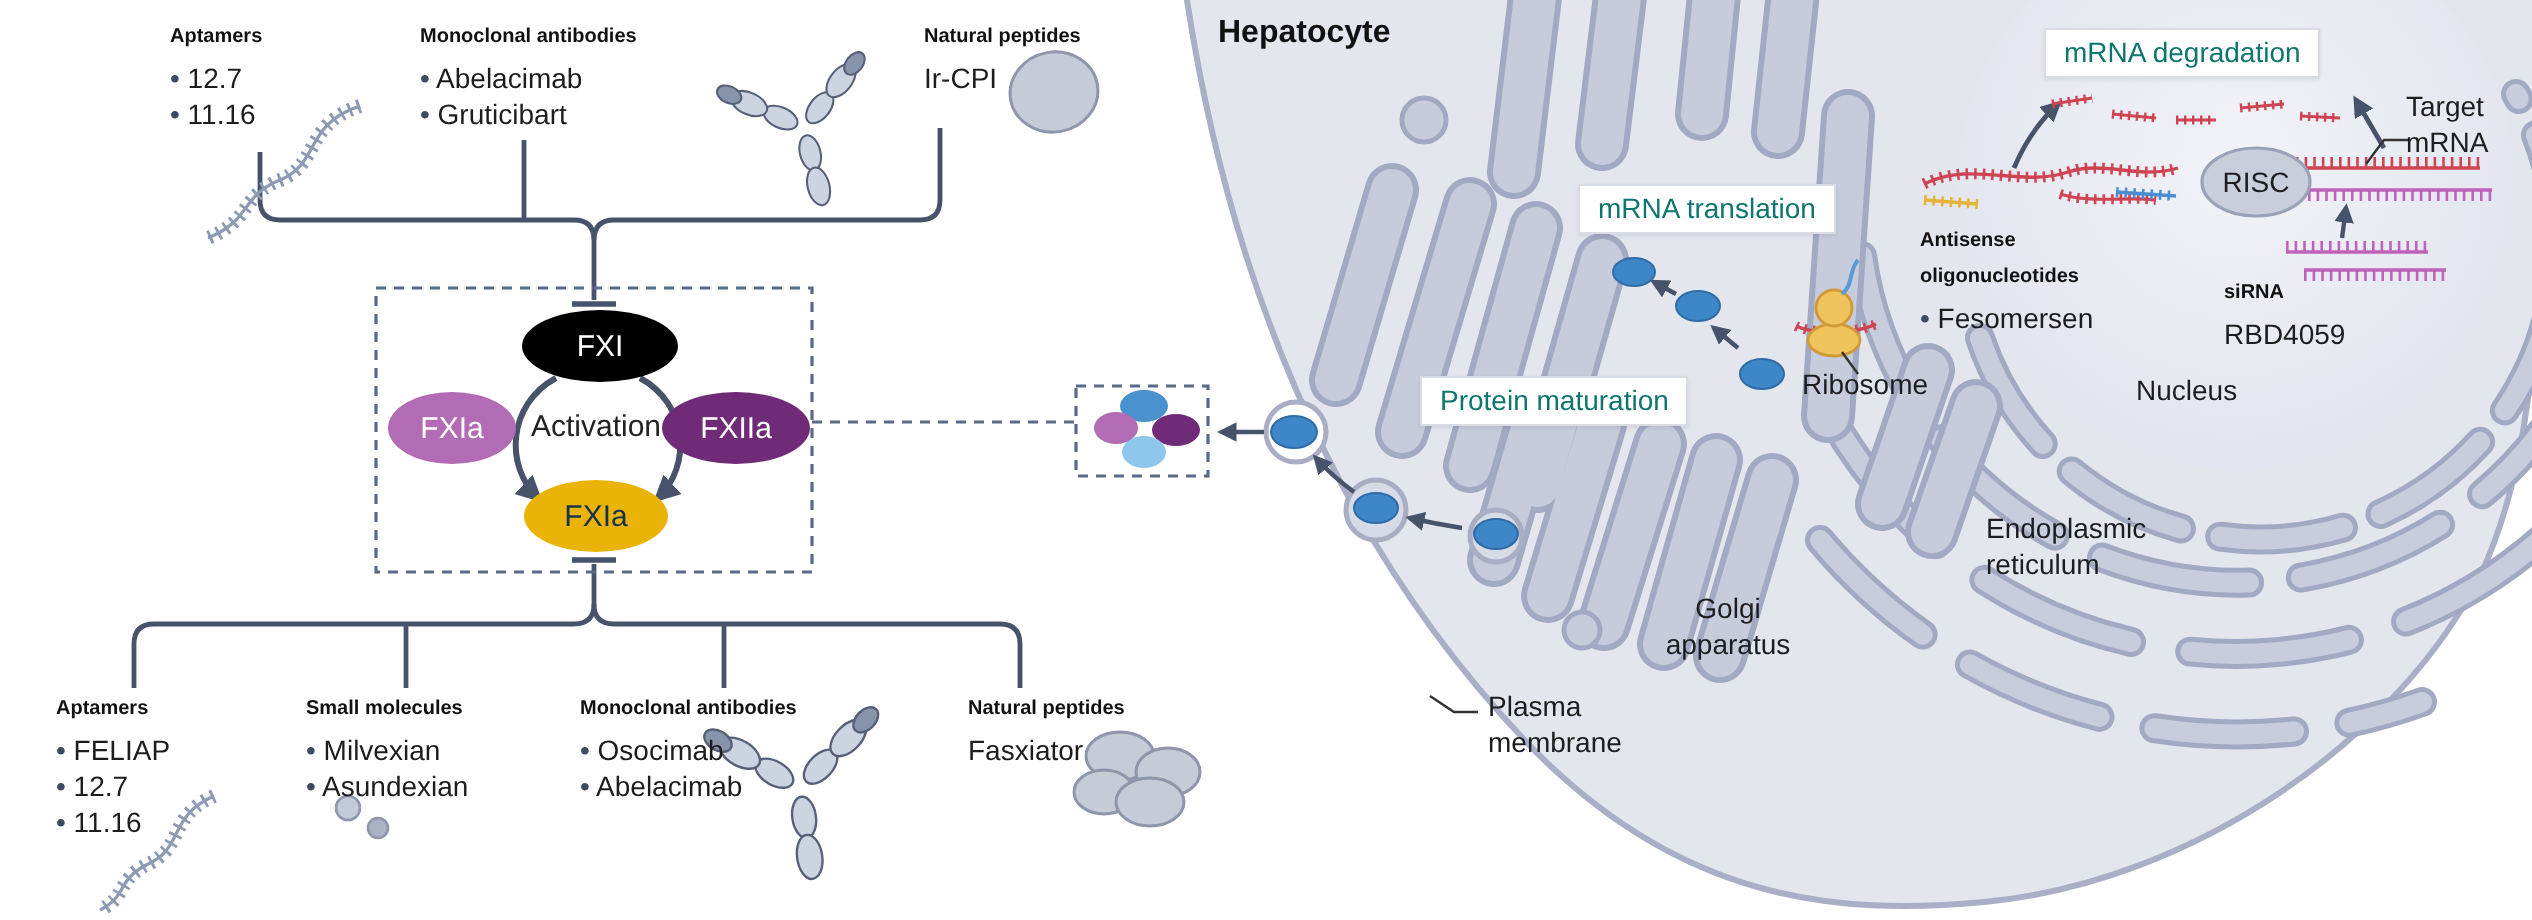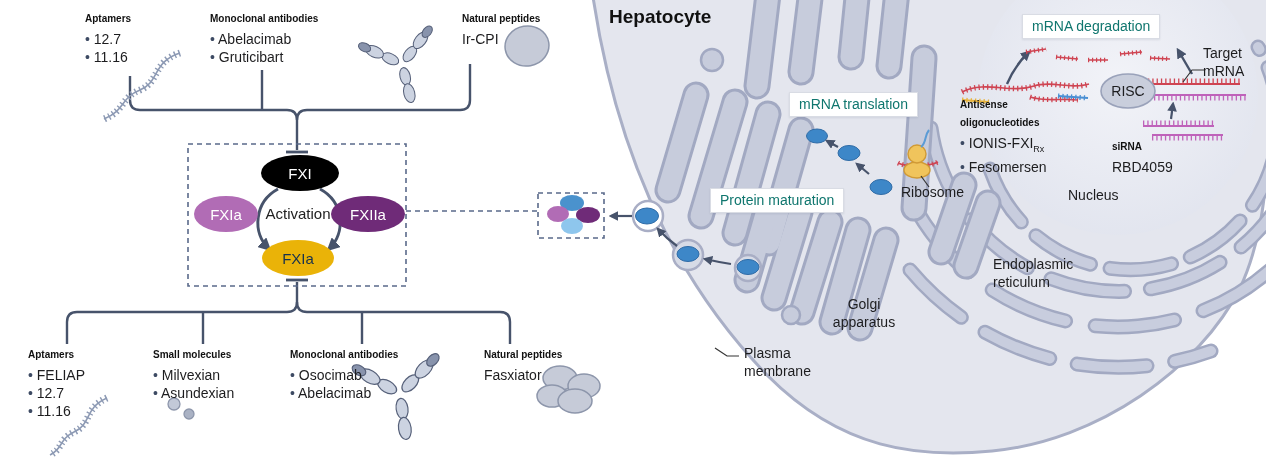--- a/index.html
+++ b/index.html
@@ -279,35 +279,34 @@
 <div class="group" style="left:290px;top:346px;">
   <div class="title">Monoclonal antibodies</div>
   <div class="item blt">Osocimab</div>
   <div class="item blt">Abelacimab</div>
 </div>
 <div class="group" style="left:484px;top:346px;">
   <div class="title">Natural peptides</div>
   <div class="item">Fasxiator</div>
 </div>
 
-<div class="lbl bold" style="left:609px;top:8px;font-size:19px;">Hepatocyte</div>
+<div class="lbl bold" style="left:609px;top:8px;font-size:16px;">Hepatocyte</div>
 
 <div class="wbox" style="left:789px;top:92px;">mRNA translation</div>
 <div class="wbox" style="left:710px;top:188px;">Protein maturation</div>
 <div class="wbox" style="left:1022px;top:14px;">mRNA degradation</div>
 
 <div class="lbl" style="left:901px;top:183px;">Ribosome</div>
 <div class="lbl" style="left:1068px;top:186px;">Nucleus</div>
 <div class="lbl" style="left:993px;top:255px;width:100px;">Endoplasmic reticulum</div>
 <div class="lbl" style="left:824px;top:295px;width:80px;text-align:center;">Golgi apparatus</div>
 <div class="lbl" style="left:744px;top:344px;width:88px;">Plasma membrane</div>
 <div class="lbl" style="left:1203px;top:44px;width:60px;">Target mRNA</div>
 <div class="lbl" style="left:1102px;top:82px;width:52px;text-align:center;">RISC</div>
 
 <div class="group" style="left:960px;top:96px;">
-  <div class="title" style="width:126px;">Antisense oligonucleotides</div>
-  <div class="item blt"><span>IONIS-FXI</span><sub>Rx</sub></div>
+  <div class="title" style="width:126px;margin-top:16px;">Antisense oligonucleotides</div>
   <div class="item blt">Fesomersen</div>
 </div>
 <div class="group" style="left:1112px;top:138px;">
   <div class="title">siRNA</div>
   <div class="item">RBD4059</div>
 </div>
 
 </body></html>

